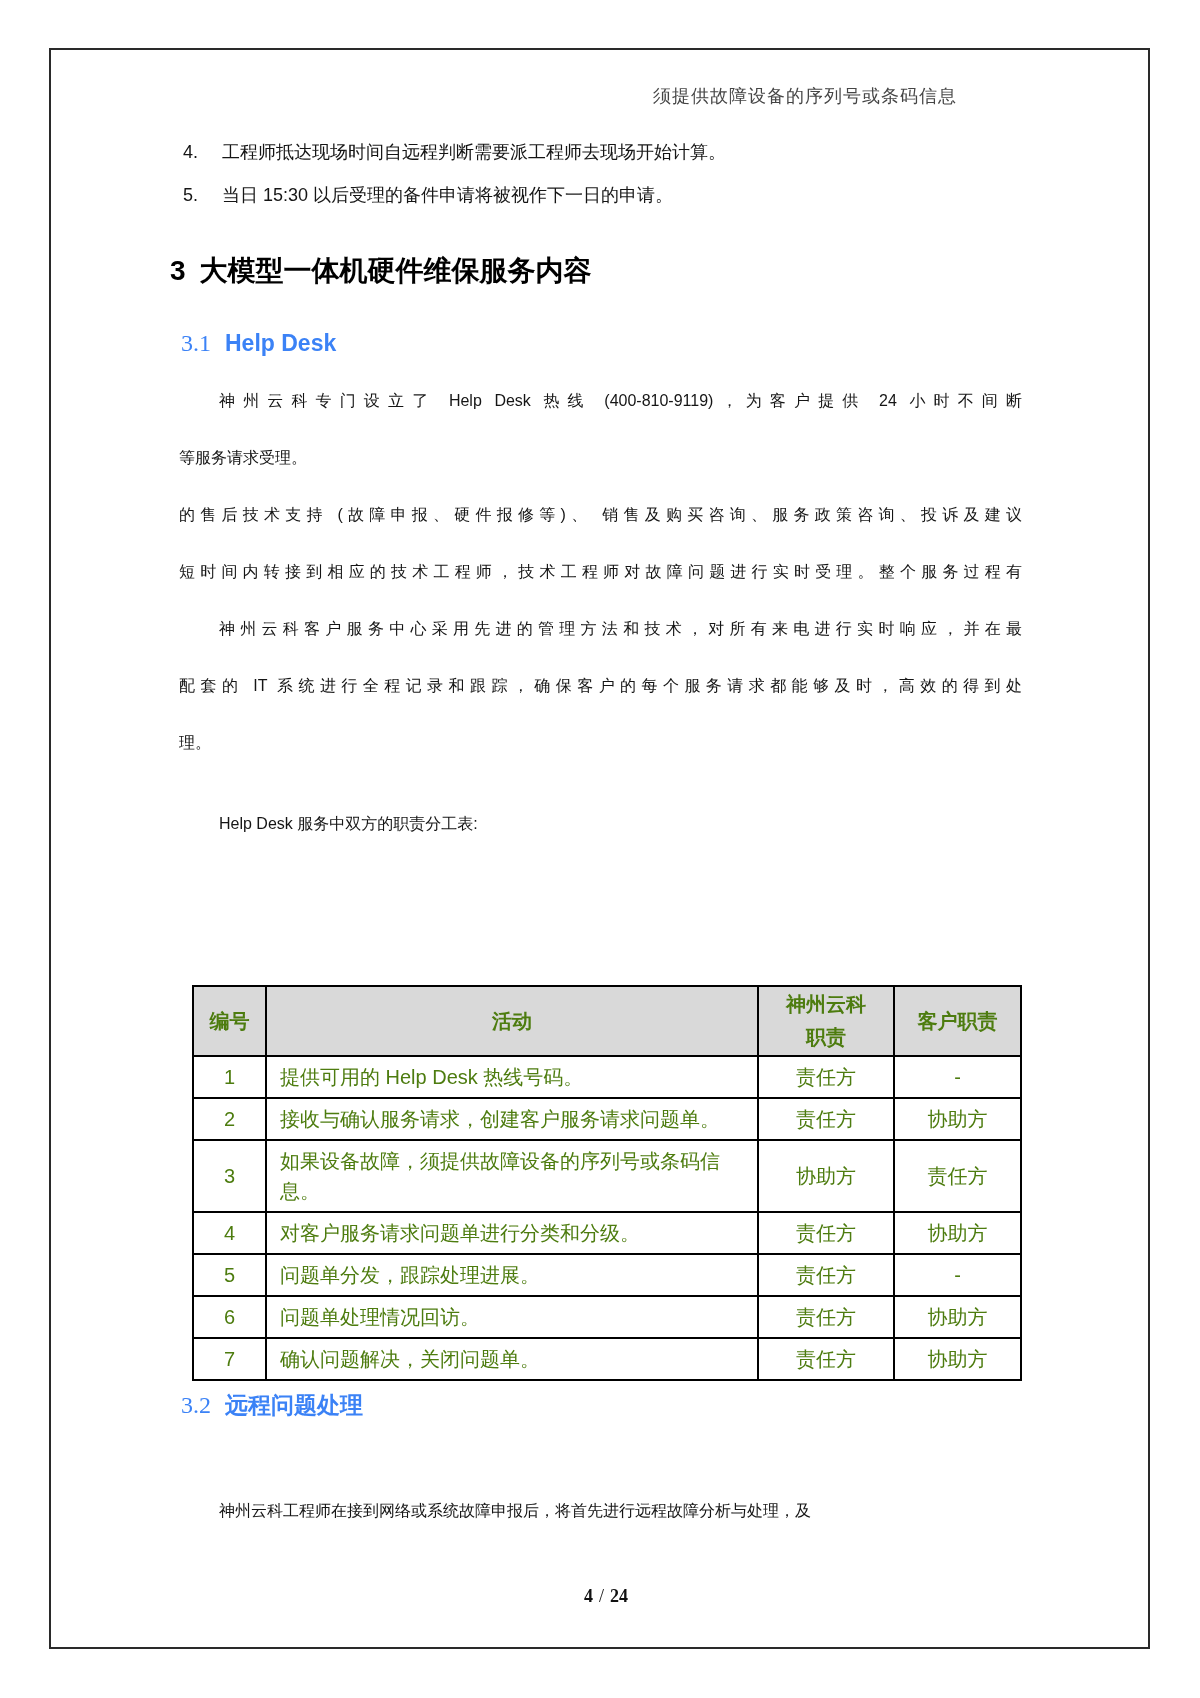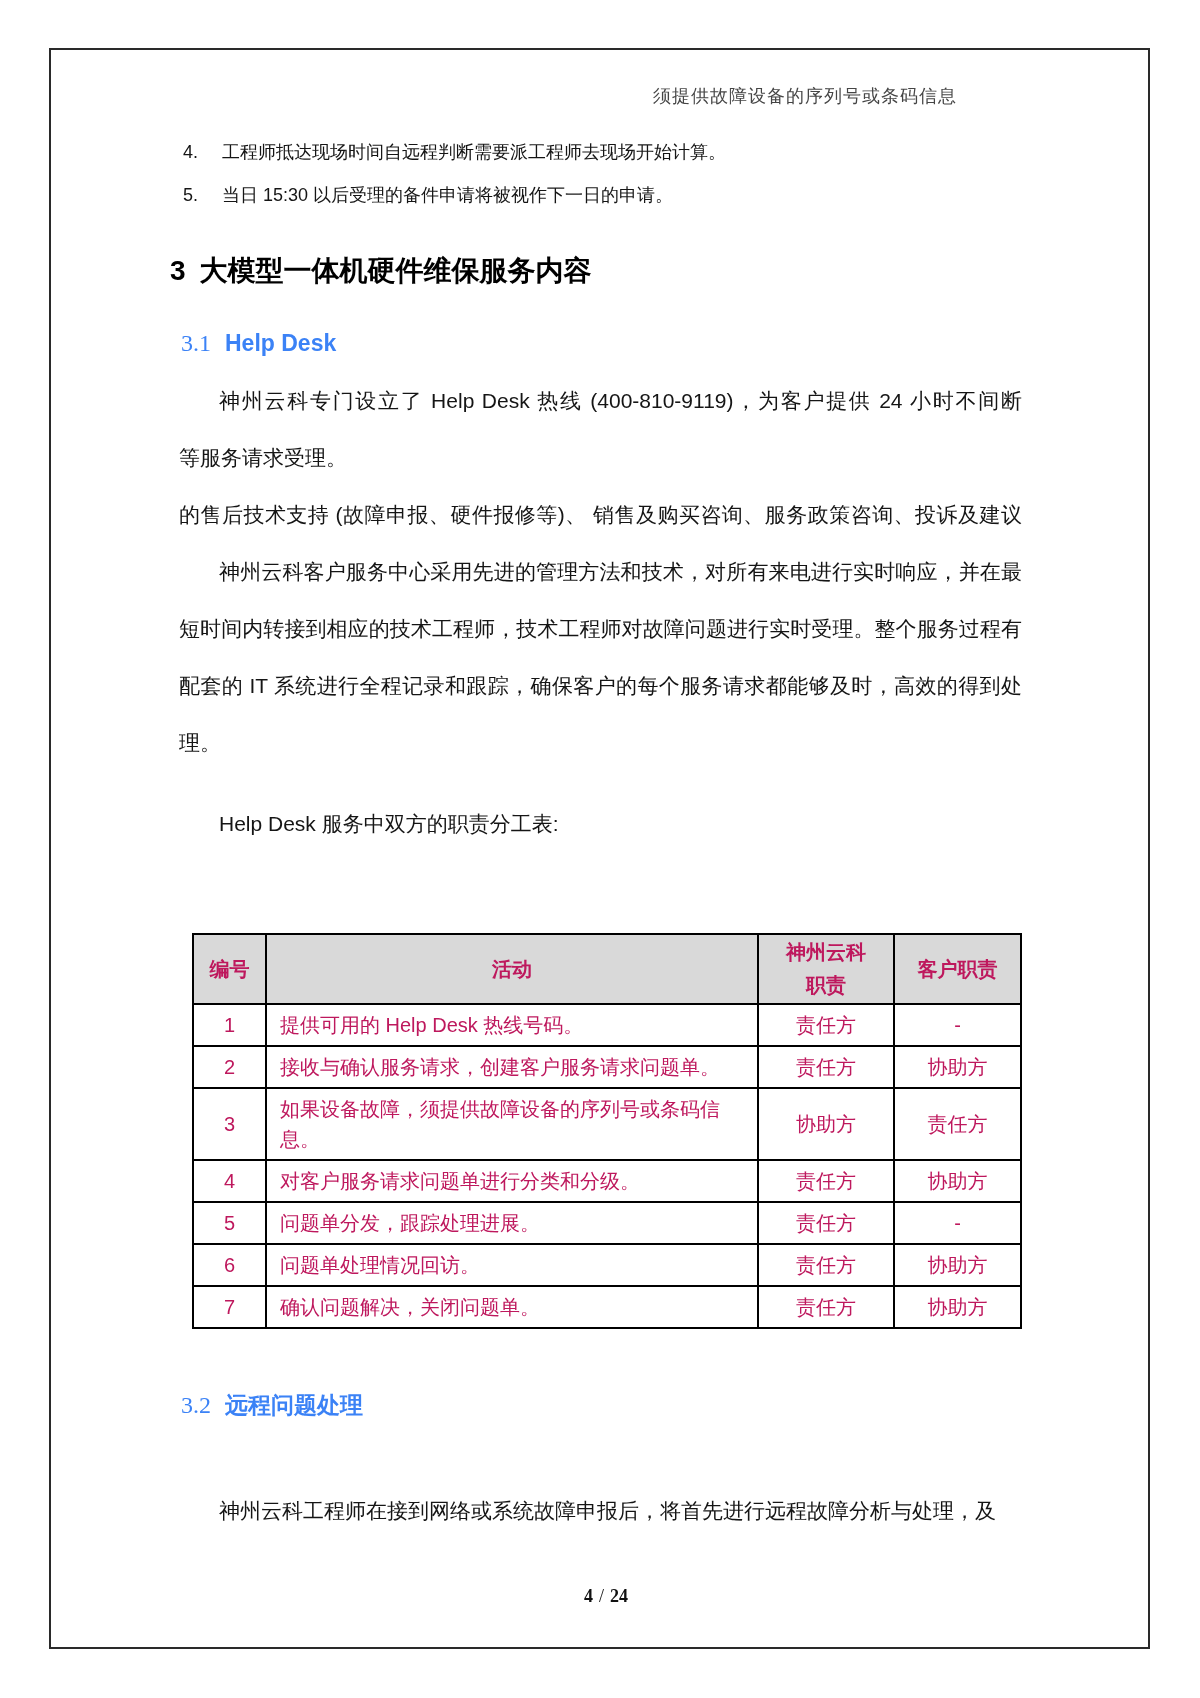--- a/index.html
+++ b/index.html
@@ -23,31 +23,31 @@
     color: #000; letter-spacing: 0px; }
   .h1 .hnum { margin-right: 14px; }
 
   .h2 { width: 900px; font-size: 23px; color: #3b82f6; }
   .h2 .hnum { font-family: "Liberation Serif", "DejaVu Serif", serif; font-weight: normal;
     margin-right: 14px; font-size: 24px; }
   .h2 .htitle { font-weight: bold; }
   .h2-31 { left: 181px; top: 330px; }
   .h2-32 { left: 181px; top: 1390px; }
 
-  .para { left: 179px; width: 843px; font-size: 21px; color: #151515; }
+  .para { left: 179px; width: 843px; font-size: 16px; color: #151515; }
   .pline { line-height: 57px; text-align: justify; text-align-last: justify; }
   .pline.plast { text-align: justify; text-align-last: left; }
   .pline.pfirst { text-indent: 40px; }
   .p1 { top: 372px; }
   .p2 { top: 543px; }
   .tintro { top: 795px; line-height: 57px; text-indent: 40px; }
   .p3 { top: 1482px; line-height: 40px; text-indent: 40px; }
 
-  table.resp { position: absolute; left: 192px; top: 933px; width: 828px;
-    border-collapse: collapse; table-layout: fixed; font-size: 20px; color: #be185d; border-radius: 30px; }
+  table.resp { position: absolute; left: 192px; top: 985px; width: 828px;
+    border-collapse: collapse; table-layout: fixed; font-size: 20px; color: #4d7c0f; border-radius: 30px; }
   table.resp th, table.resp td { border: 2px solid #000; }
   table.resp thead th { background: #d9d9d9; height: 70px; text-align: center;
     vertical-align: middle; font-weight: bold; line-height: 33px; padding: 1px 0; }
   table.resp td { height: 41px; vertical-align: middle; text-align: center;
     line-height: 30px; padding: 4px 0; }
   table.resp td.activity { text-align: left; padding: 5px 26px 5px 13px; }
 
   .footer { left: 0; top: 1586px; width: 1212px; text-align: center;
     font-family: "Liberation Serif", "DejaVu Serif", serif;
     font-weight: bold; font-size: 18px; color: #111; }
@@ -79,22 +79,22 @@
   <span class="hnum">3.1</span><span class="htitle">Help Desk</span>
 </div>
 
 <div class="abs para p1">
   <div class="pline pfirst">神州云科专门设立了 Help Desk 热线 (400-810-9119)，为客户提供 24 小时不间断</div>
   <div class="pline plast">等服务请求受理。</div>
   <div class="pline">的售后技术支持 (故障申报、硬件报修等)、 销售及购买咨询、服务政策咨询、投诉及建议</div>
 </div>
 
 <div class="abs para p2">
+  <div class="pline">短时间内转接到相应的技术工程师，技术工程师对故障问题进行实时受理。整个服务过程有</div>
   <div class="pline pfirst">神州云科客户服务中心采用先进的管理方法和技术，对所有来电进行实时响应，并在最</div>
-  <div class="pline">短时间内转接到相应的技术工程师，技术工程师对故障问题进行实时受理。整个服务过程有</div>
   <div class="pline">配套的 IT 系统进行全程记录和跟踪，确保客户的每个服务请求都能够及时，高效的得到处</div>
   <div class="pline plast">理。</div>
 </div>
 
 <div class="abs para tintro">Help Desk 服务中双方的职责分工表:</div>
 
 <table class="resp">
   <colgroup>
     <col style="width:73px">
       <col style="width:492px">

